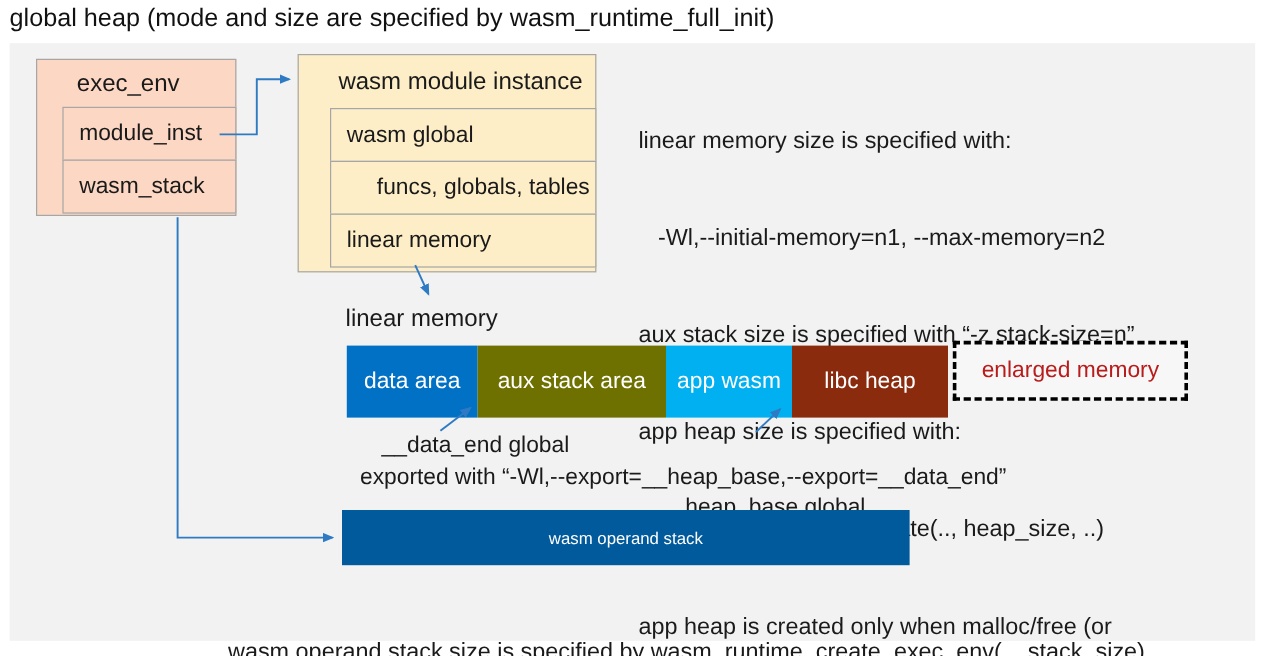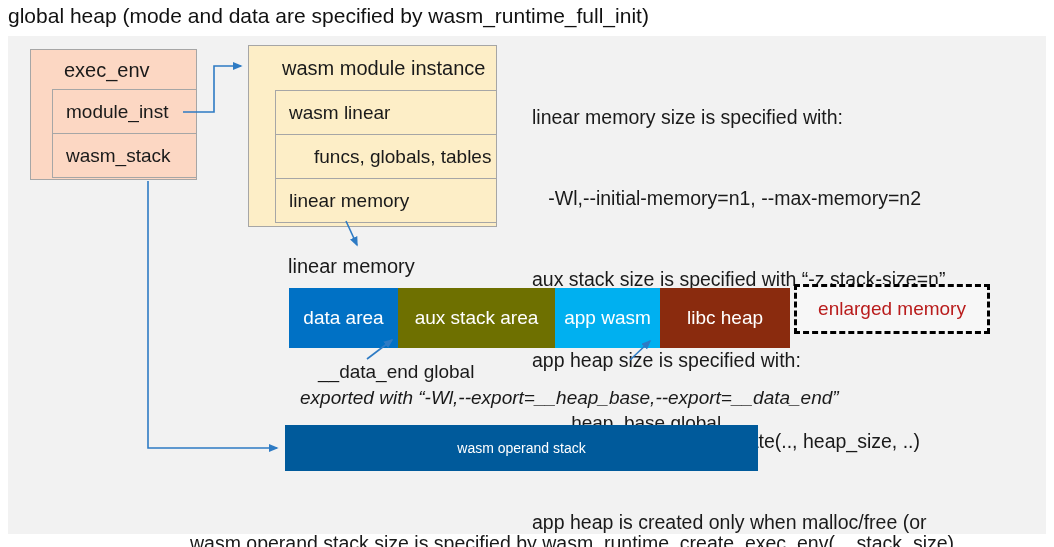--- a/index.html
+++ b/index.html
@@ -32,34 +32,34 @@
   .operand{left:285px;top:425px;width:473px;height:46px;background:#005a9b;color:#fff;
            display:flex;align-items:center;justify-content:center;font-size:14px;}
   .footer{left:190px;top:476px;font-size:19.5px;line-height:27px;white-space:pre;}
   svg.overlay{position:absolute;left:0;top:0;pointer-events:none;}
 </style>
 </head>
 <body>
 
 <div class="root">
 
-  <div class="abs title">global heap (mode and data are specified by wasm_runtime_full_init)</div>
+  <div class="abs title">global heap (mode and size are specified by wasm_runtime_full_init)</div>
 
   <div class="abs panel"></div>
 
   <div class="abs struct pink" style="left:30px;top:49px;width:167px;height:131px;">
     <div class="hdr" style="height:40px;">exec_env</div>
   </div>
   <div class="srow pink" style="left:52px;top:89px;width:145px;height:45px;">module_inst</div>
   <div class="srow pink" style="left:52px;top:133px;width:145px;height:45px;">wasm_stack</div>
 
   <div class="abs struct yellow" style="left:248px;top:45px;width:249px;height:182px;">
     <div class="hdr" style="height:45px;">wasm module instance</div>
   </div>
-  <div class="srow yellow" style="left:275px;top:90px;width:222px;height:45px;">wasm linear</div>
+  <div class="srow yellow" style="left:275px;top:90px;width:222px;height:45px;">wasm global</div>
   <div class="srow yellow" style="left:275px;top:134px;width:222px;height:45px;padding-left:38px;">funcs, globals, tables</div>
   <div class="srow yellow" style="left:275px;top:178px;width:222px;height:45px;">linear memory</div>
 
   <div class="abs notes">
     <div>linear memory size is specified with:</div>
     <div>   -Wl,--initial-memory=n1, --max-memory=n2</div>
     <div>aux stack size is specified with “-z stack-size=n”</div>
     <div>app heap size is specified with:</div>
     <div>   wasm_runtime_instantiate(.., heap_size, ..)</div>
     <div>app heap is created only when malloc/free (or</div>
@@ -69,21 +69,21 @@
   <div class="abs linmem-lbl">linear memory</div>
 
   <div class="seg seg-data">data area</div>
   <div class="seg seg-aux">aux stack area</div>
   <div class="seg seg-app">app wasm</div>
   <div class="seg seg-libc">libc heap</div>
   <div class="abs enlarged">enlarged memory</div>
 
   <div class="abs lbl" style="left:318px;top:361px;">__data_end global</div>
   <div class="abs lbl" style="left:550px;top:364px;margin-top:48px;">__heap_base global</div>
-  <div class="abs lbl" style="left:300px;top:387px;font-style:italic;">exported with “-Wl,--export=__heap_base,--export=__data_end”</div>
+  <div class="abs lbl" style="left:300px;top:387px;">exported with “-Wl,--export=__heap_base,--export=__data_end”</div>
 
   <div class="abs operand">wasm operand stack</div>
 
   <div class="abs footer">
     <div>wasm operand stack size is specified by wasm_runtime_create_exec_env(.., stack_size)</div>
     
   </div>
 
   <svg class="overlay" width="1054" height="547" viewBox="0 0 1054 547">
     <defs>

